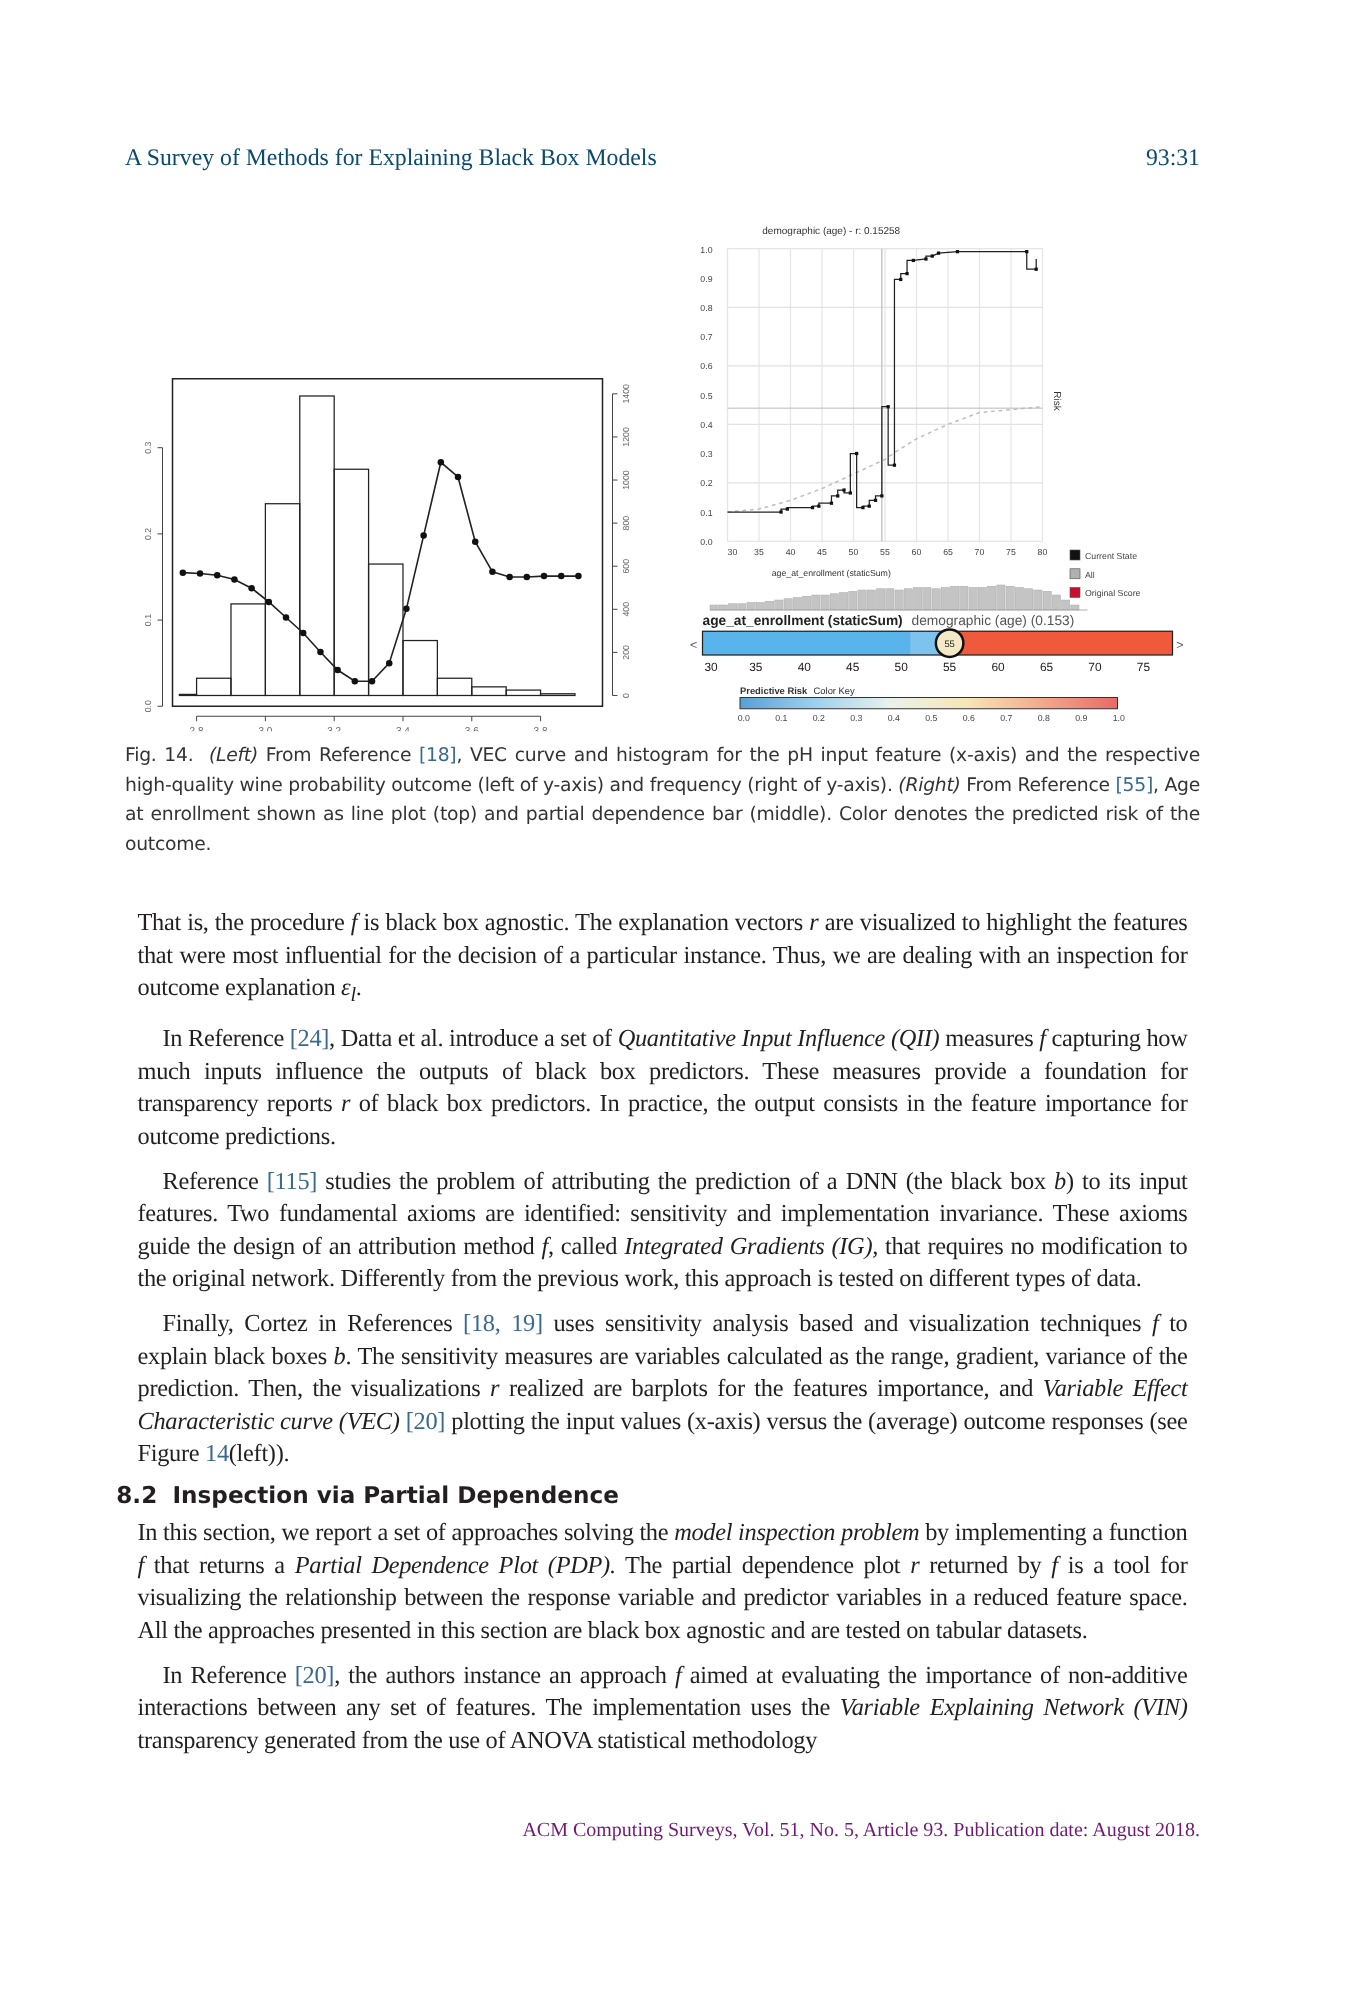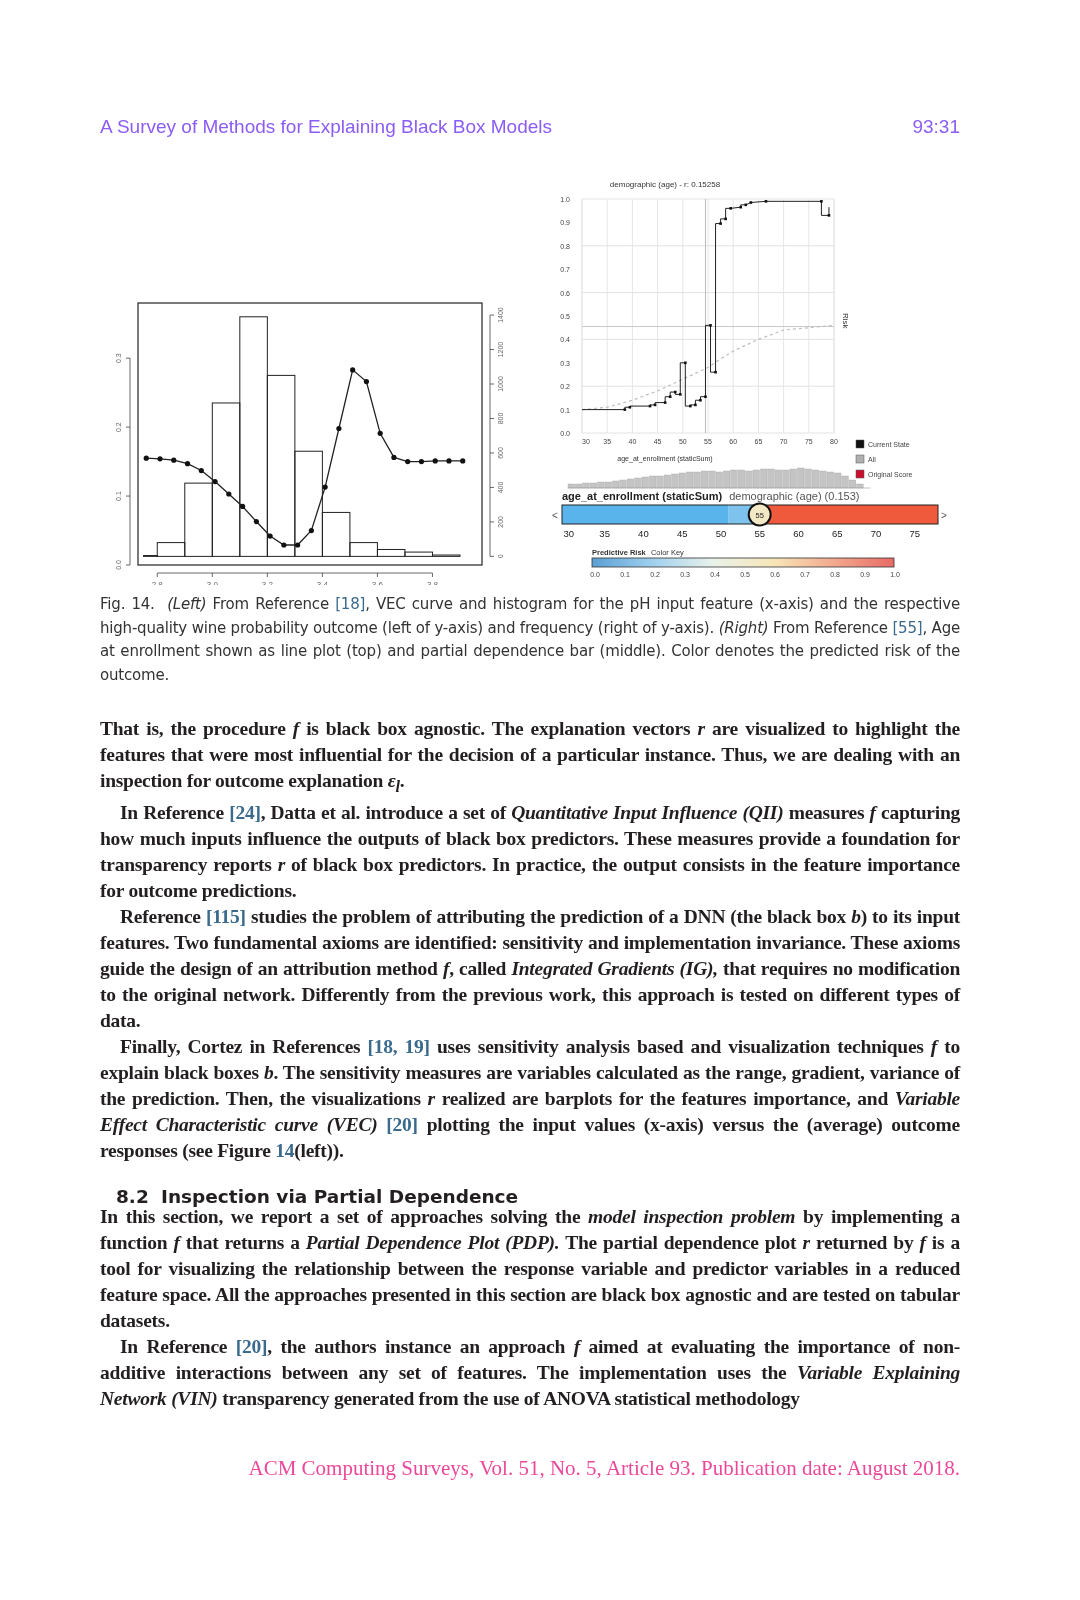--- a/index.html
+++ b/index.html
@@ -1,30 +1,30 @@
 <!DOCTYPE html>
 <html><head>
 <meta charset="utf-8">
 <style>
   html, body { margin:0; padding:0; background:#ffffff; }
   body { width:1080px; height:1600px; position:relative; overflow:hidden; font-family:"Liberation Serif", serif; color:#231f20; }
-  .running-head { position:absolute; top:116px; left:100px; width:860px; height:28px; font-family:Liberation Sans, sans-serif; font-size:19px; color:#8b5cf6; }
+  .running-head { position:absolute; top:116px; left:100px; width:860px; height:28px; font-family:Liberation Serif, serif; font-size:19px; color:#0c4a6e; }
   .running-head .title { position:absolute; left:0; top:0; }
   .running-head .pageno { position:absolute; right:0; top:0; }
   .figure { position:absolute; top:175px; left:100px; width:860px; height:410px; }
   svg text { font-family:"Liberation Sans", sans-serif; }
   .caption { position:absolute; top:593px; left:100px; width:860px; font-family:"DejaVu Sans", sans-serif; font-size:15px; line-height:23.5px; color:#333; text-align:justify; letter-spacing:-0.2px; }
   .caption .ref, .body .ref { color:#3a6a8c; }
   .caption i { font-style:italic; }
   .body { position:absolute; left:100px; width:860px; font-size:19.5px; line-height:26px; text-align:justify; letter-spacing:-0.25px; }
-  .body p { margin:0;font-weight:bold; }
+  .body p { margin:10px; }
   .body p.indent { text-indent:20px; }
-  .section-head { position:absolute; left:116px; top:1186px; font-family:"DejaVu Sans", sans-serif; font-weight:bold; font-size:18.5px; color:#231f20; }
+  .section-head { position:absolute; left:93px; top:1186px; font-family:"DejaVu Sans", sans-serif; font-weight:bold; font-size:18.5px; color:#231f20; }
   .section-head .num { display:inline-block; width:45px; }
-  .footer { position:absolute; top:1456px; right:120px; font-size:21px; color:#ec4899; }
+  .footer { position:absolute; top:1456px; right:120px; font-size:16px; color:#701a75; }
 </style>
 </head>
 <body>
 
 <div class="running-head">
   <span class="title">A Survey of Methods for Explaining Black Box Models</span>
   <span class="pageno">93:31</span>
 </div>
 
 <div class="figure">

